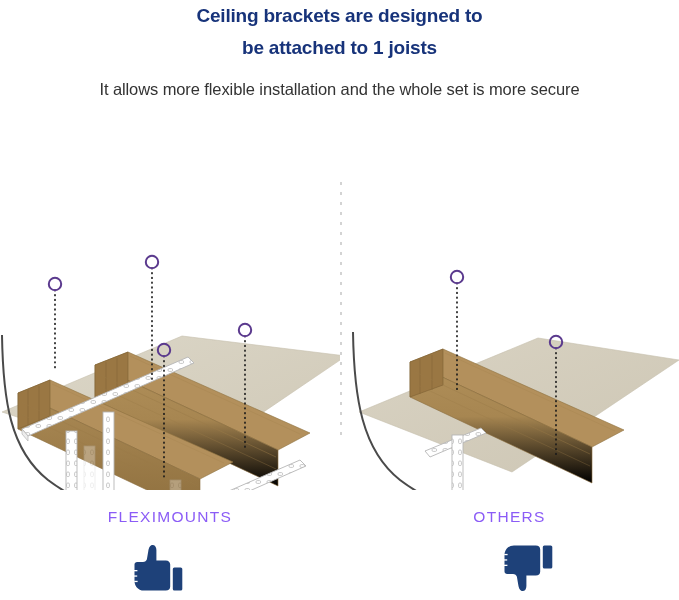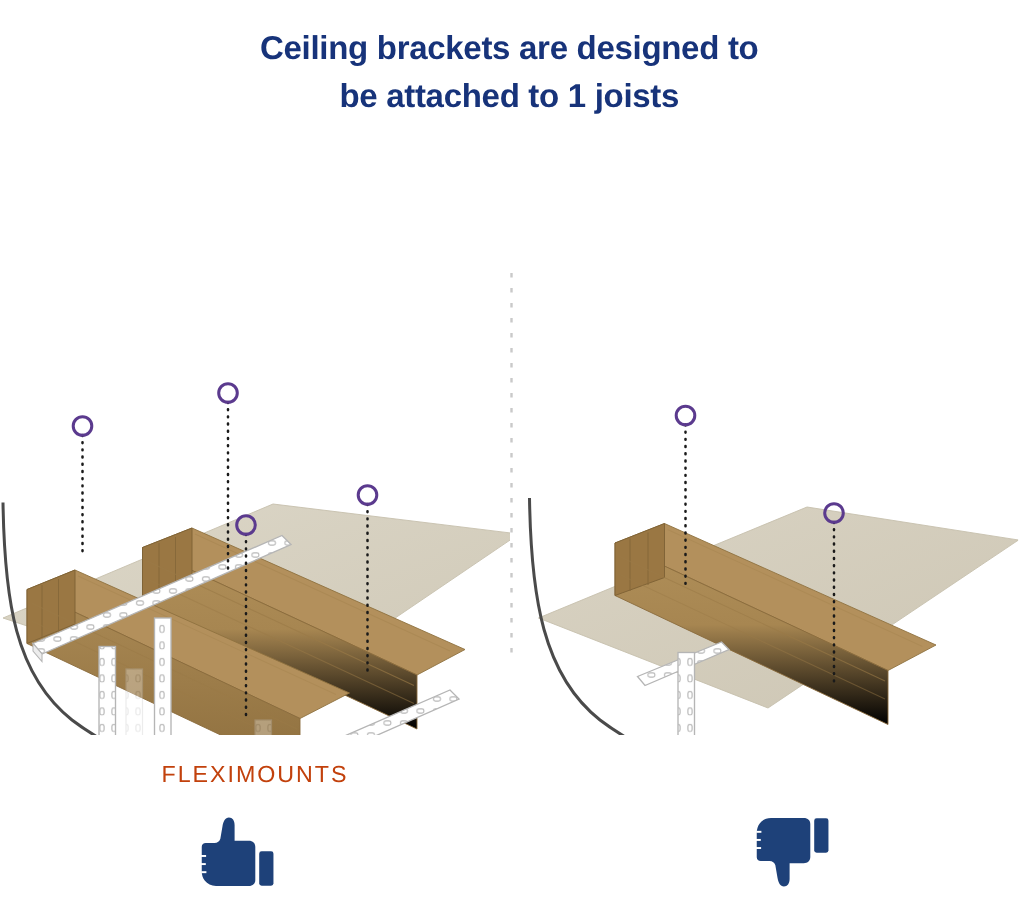--- a/index.html
+++ b/index.html
@@ -25,23 +25,23 @@
   
   .header {
     position: absolute;
     top: 0;
     left: 0;
     width: 679px;
     text-align: center;
   }
   .headline {
     margin: 0;
-    padding-top: 16px;
+    padding-top: 0;
     color: #17337a;
-    font-size: 22px;
+    font-size: 19px;
     font-weight: bold;
     line-height: 32px;
     letter-spacing: -0.2px;
     font-family: "Liberation Sans", sans-serif;
   }
   .headline .line {
     display: block;
   }
   .subhead {
     margin: 0;
@@ -71,21 +71,21 @@
     position: absolute;
     top: 496px;
     left: 0;
     width: 679px;
     height: 104px;
   }
   .panel-label {
     position: absolute;
     top: 12px;
     font-size: 15.5px;
-    color: #c2410c;
+    color: #8b5cf6;
     letter-spacing: 1.3px;
     font-family: "Liberation Sans", sans-serif;
     white-space: nowrap;
   }
   .panel-label.left  { left: 0; width: 340px; text-align: center; }
   .panel-label.right { left: 340px; width: 339px; text-align: center; }
 
   .verdict-icon {
     position: absolute;
     top: 46px;
@@ -98,20 +98,21 @@
 </head>
 <body>
 
 <div id="page">
 
   <div class="header">
     <h1 class="headline">
       <span class="line">Ceiling brackets are designed to</span>
       <span class="line">be attached to 1 joists</span>
     </h1>
+    <p class="subhead">It allows more flexible installation and the whole set is more secure</p>
   </div>
 
   <div class="illustration">
     <svg width="679" height="340" viewBox="0 0 679 340" xmlns="http://www.w3.org/2000/svg">
       <defs>
 
         <linearGradient id="woodFace" x1="0" y1="0" x2="0" y2="1">
           <stop offset="0%" stop-color="#b08f59"></stop>
           <stop offset="45%" stop-color="#a78651"></stop>
           <stop offset="100%" stop-color="#9574432"></stop>
@@ -281,20 +282,21 @@
 
         <path d="M 353,182 C 354,248 362,300 400,330 C 442,362 512,382 582,398" fill="none" stroke="#4a4a4a" stroke-width="2"></path>
       </g>
     </svg>
   </div>
 
   <div class="footer">
 
     <div class="panel-label left">FLEXIMOUNTS</div>
 
+    <div class="panel-label right">OTHERS</div>
 
     <div class="verdict-icon left">
       <svg width="60" height="52" viewBox="0 0 60 52" xmlns="http://www.w3.org/2000/svg">
         <g fill="#1e4179">
           <path d="M10.5 22.5
                    C 10.5 21.0 11.6 20.0 13.2 20.0
                    L 19.0 20.0
                    C 21.0 20.0 22.4 18.8 22.9 17.2
                    L 24.3 9.0
                    C 24.8 5.6 26.2 3.0 28.6 3.0

